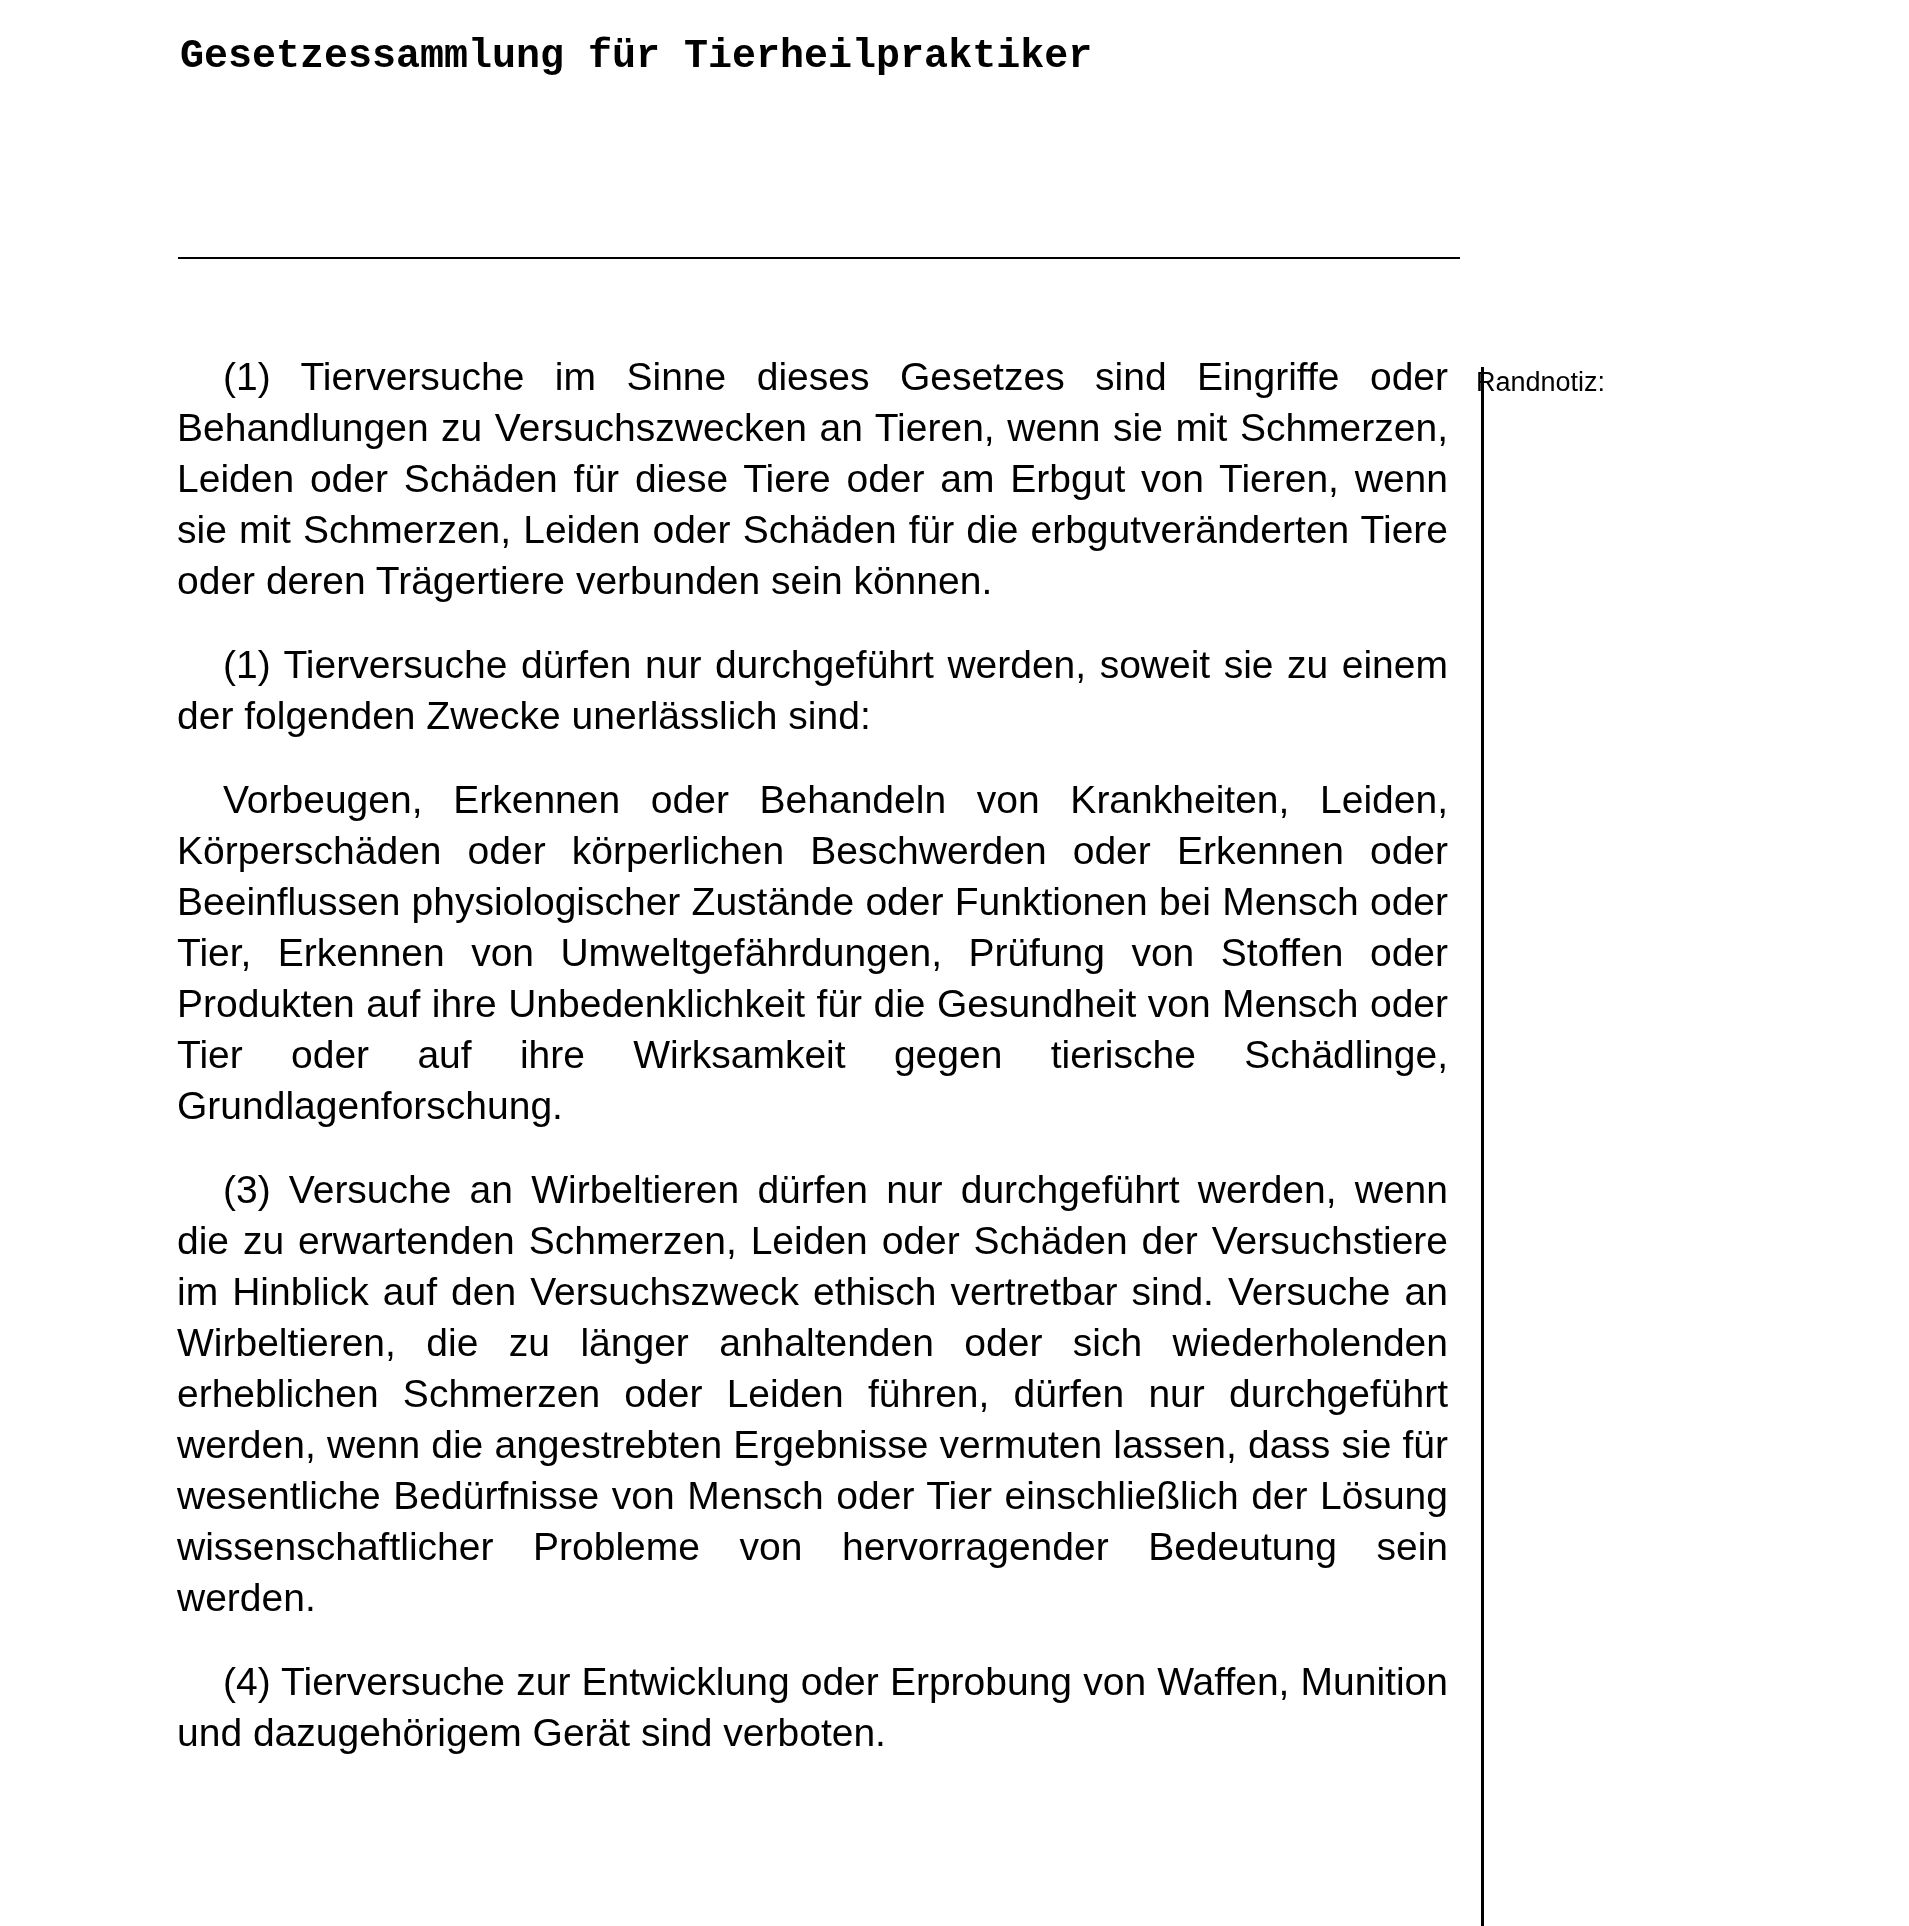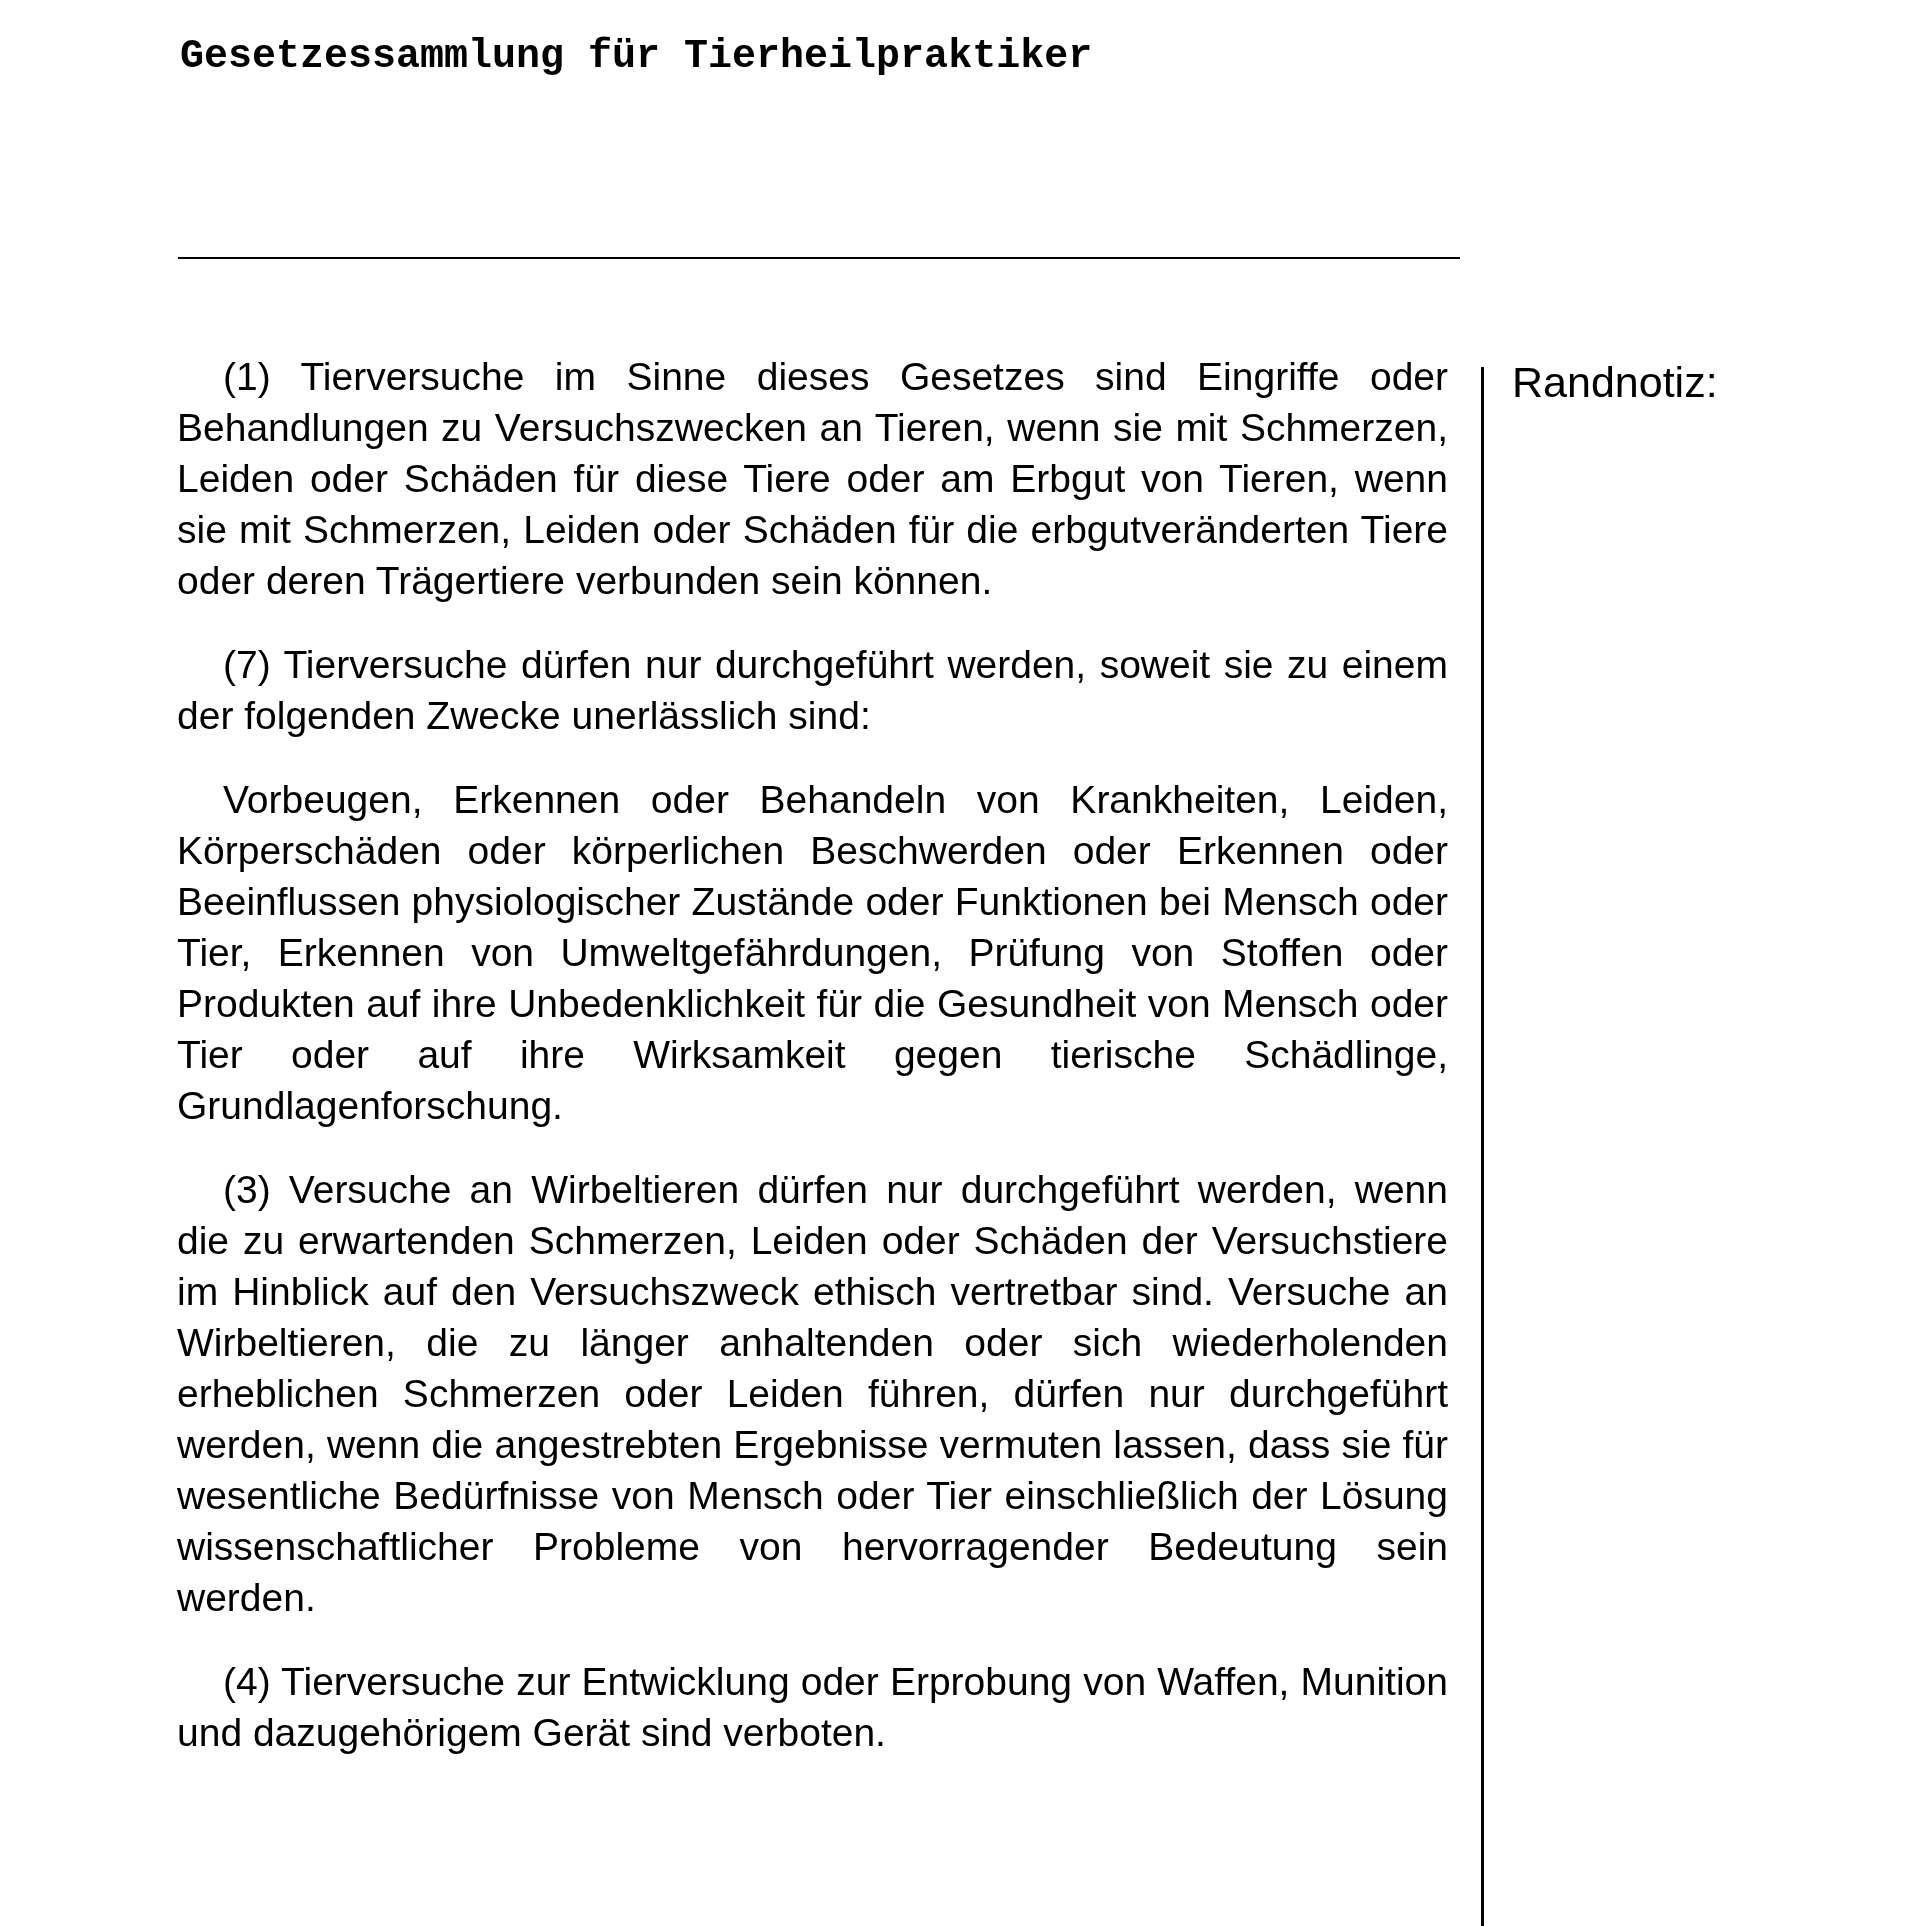--- a/index.html
+++ b/index.html
@@ -50,36 +50,36 @@
   .margin-rule {
     position: absolute;
     left: 1481px;
     top: 367px;
     width: 3.1px;
     height: 2225px;
     background: #000000;
   }
   .margin-note {
     position: absolute;
-    left: 1512px;
+    left: 1476px;
     top: 357px;
-    font-size: 43px;
+    font-size: 27px;
     line-height: 51px;
     white-space: nowrap;
   }
 </style>
 </head>
 <body>
 
 <div class="running-header">Gesetzessammlung für Tierheilpraktiker</div>
 <div class="header-rule"></div>
 
 <div class="body-text">
   <p>(1) Tierversuche im Sinne dieses Gesetzes sind Eingriffe oder Behand­lungen zu Versuchszwecken an Tieren, wenn sie mit Schmerzen, Leiden oder Schäden für diese Tiere oder am Erbgut von Tieren, wenn sie mit Schmerzen, Leiden oder Schäden für die erbgutveränderten Tiere oder de­ren Trägertiere verbunden sein können.</p>
-  <p>(7) Tierversuche dürfen nur durchgeführt werden, soweit sie zu einem der folgenden Zwecke unerlässlich sind:</p>
+  <p>(1) Tierversuche dürfen nur durchgeführt werden, soweit sie zu einem der folgenden Zwecke unerlässlich sind:</p>
   <p>Vorbeugen, Erkennen oder Behandeln von Krankheiten, Leiden, Körpers­chäden oder körperlichen Beschwerden oder Erkennen oder Beeinflussen physiologischer Zustände oder Funktionen bei Mensch oder Tier, Erkennen von Umweltgefährdungen, Prüfung von Stoffen oder Produkten auf ihre Un­bedenklichkeit für die Gesundheit von Mensch oder Tier oder auf ihre Wirk­samkeit gegen tierische Schädlinge, Grundlagenforschung.</p>
   <p>(3) Versuche an Wirbeltieren dürfen nur durchgeführt werden, wenn die zu erwartenden Schmerzen, Leiden oder Schäden der Versuchstiere im Hin­blick auf den Versuchszweck ethisch vertretbar sind. Versuche an Wirbeltie­ren, die zu länger anhaltenden oder sich wiederholenden erheblichen Schmerzen oder Leiden führen, dürfen nur durchgeführt werden, wenn die angestrebten Ergebnisse vermuten lassen, dass sie für wesentliche Bedürfn­isse von Mensch oder Tier einschließlich der Lösung wissenschaftlicher Pro­bleme von hervorragender Bedeutung sein werden.</p>
   <p>(4) Tierversuche zur Entwicklung oder Erprobung von Waffen, Munition und dazugehörigem Gerät sind verboten.</p>
 
 </div>
 
 <div class="margin-rule"></div>
 <div class="margin-note">Randnotiz:</div>
 
 

